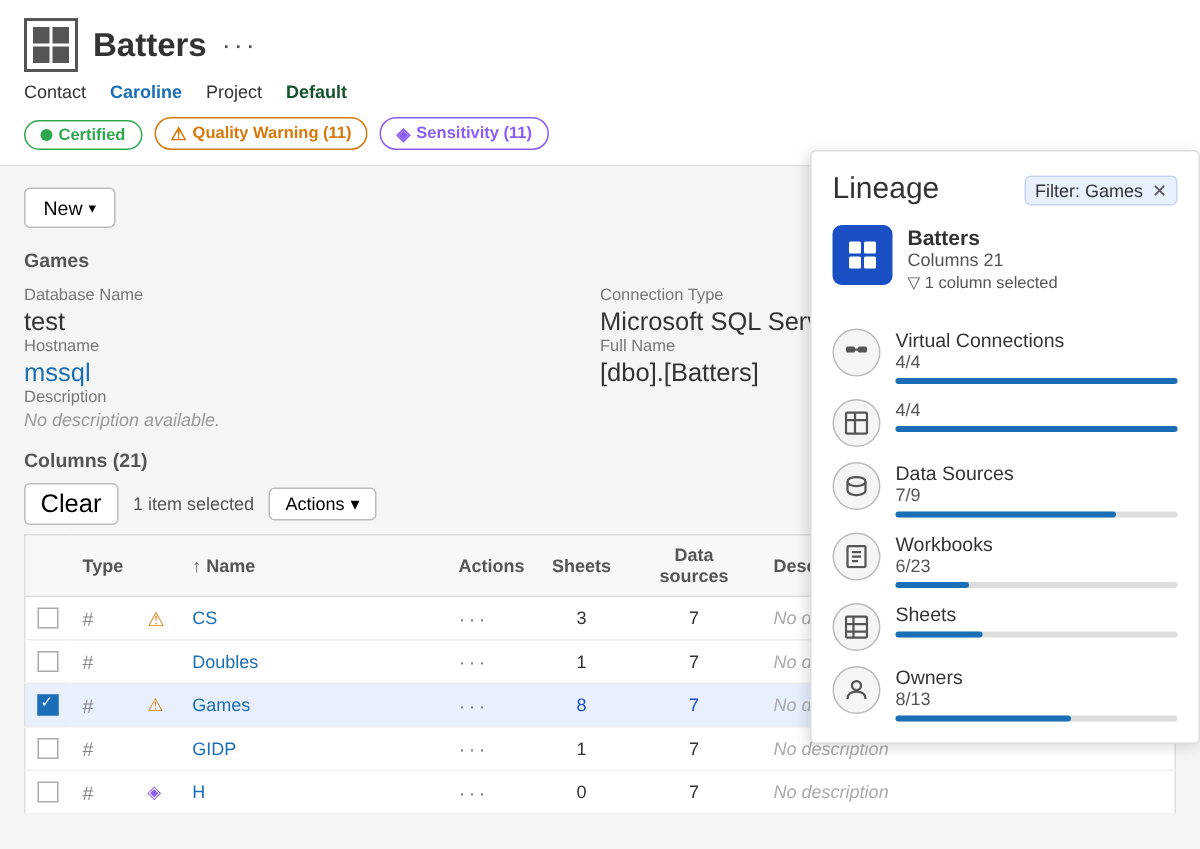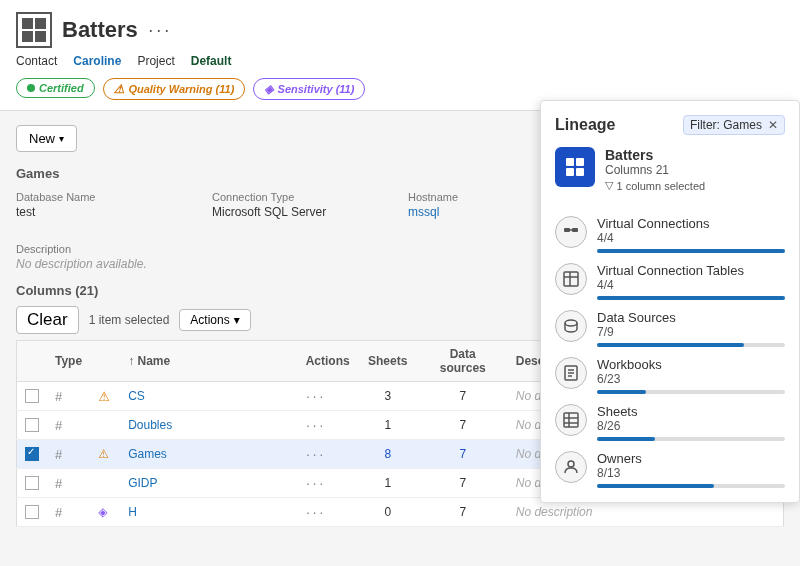--- a/index.html
+++ b/index.html
@@ -13,38 +13,38 @@
     .table-icon { width: 36px; height: 36px; border: 2px solid #555; display: grid; grid-template-columns: 1fr 1fr; gap: 2px; padding: 4px; }
     .table-icon-cell { background: #555; }
     .table-title { font-size: 22px; font-weight: 600; color: #333; }
     .more-dots { font-size: 18px; color: #555; cursor: pointer; letter-spacing: 2px; }
 
     .header-meta { display: flex; align-items: center; gap: 16px; margin-bottom: 10px; font-size: 12px; color: #777; }
     .header-meta span { color: #333; }
     .header-meta .contact-name { color: #1a6eb5; font-weight: 600; }
     .header-meta .project-name { color: #14532d; font-weight: 600; }
 
-    .badges { display: flex; gap: 8px; align-items: flex-start; margin-bottom: 10px; font-style: italic; }
+    .badges { display: flex; gap: 8px; align-items: flex-end; margin-bottom: 10px; }
     .badge { display: flex; align-items: center; gap: 4px; padding: 3px 10px; border-radius: 12px; font-size: 11px; font-weight: 600; cursor: pointer; border: 1.5px solid; }
     .badge-certified { border-color: #2ea84f; color: #2ea84f; background: #fff; }
     .badge-quality { border-color: #d4780a; color: #d4780a; background: #fff; }
     .badge-sensitivity { border-color: #8b5cf6; color: #8b5cf6; background: #fff; }
     .badge-dot { width: 8px; height: 8px; border-radius: 50%; }
     .badge-certified .badge-dot { background: #2ea84f; }
 
     
     .body { padding: 14px 16px; background: #f5f5f5; }
     .new-btn { display: flex; align-items: center; gap: 4px; padding: 5px 12px; background: #fff; border: 1.5px solid #bbb; border-radius: 4px; font-size: 13px; cursor: pointer; margin-bottom: 14px; font-weight: 500; }
     .new-btn .arrow { font-size: 10px; }
 
     .section-title { font-size: 13px; font-weight: 700; color: #555; margin-bottom: 10px; }
-    .about-grid { display: grid; grid-template-columns: 1fr 1fr 1fr 1fr; gap: 16px; margin-bottom: 24px; }
+    .about-grid { display: grid; grid-template-columns: 1fr 1fr; gap: 0; margin-bottom: 0; }
     .about-item { }
     .about-label { font-size: 11px; color: #777; margin-bottom: 2px; }
-    .about-value { font-size: 12px; color: #333; }
+    .about-value { font-size: 17px; color: #333; }
     .about-value.link { color: #1a6eb5; }
     .tags-section { margin-bottom: 6px; }
     .tags-value { font-size: 12px; color: #999; font-style: italic; }
     .desc-section { margin-bottom: 12px; }
 
     .columns-header { font-size: 13px; font-weight: 700; color: #555; margin-bottom: 8px; }
     .table-toolbar { display: flex; align-items: center; gap: 10px; margin-bottom: 6px; }
     .clear-btn { padding: 3px 10px; background: #fff; border: 1.5px solid #bbb; border-radius: 4px; font-size: 17px; cursor: pointer; }
     .selected-count { font-size: 12px; color: #555; }
     .actions-btn { display: flex; align-items: center; gap: 4px; padding: 3px 10px; background: #fff; border: 1.5px solid #bbb; border-radius: 4px; font-size: 12px; cursor: pointer; }
@@ -72,21 +72,21 @@
     .warning-icon { color: #e07b00; font-size: 13px; }
     .quality-icon { color: #e07b00; font-size: 12px; }
     .sensitivity-icon { color: #8b5cf6; font-size: 12px; }
     .name-link { color: #1a6eb5; cursor: pointer; }
     .dots { color: #888; letter-spacing: 2px; cursor: pointer; font-size: 14px; }
     .desc-italic { color: #aaa; font-style: italic; }
 
     
     .lineage-panel { position: absolute; right: 0; top: 100px; width: 260px; background: #fff; border: 1px solid #ddd; border-radius: 4px; box-shadow: -2px 2px 10px rgba(0,0,0,0.15); z-index: 100; padding: 14px; }
     .lineage-header { display: flex; align-items: center; justify-content: space-between; margin-bottom: 12px; }
-    .lineage-title { font-size: 16px; font-weight: 700; color: #333; }
+    .lineage-title { font-size: 20px; font-weight: 400; color: #333; }
     .filter-tag { display: flex; align-items: center; gap: 4px; background: #e8f0fe; border: 1px solid #c5d4f5; border-radius: 4px; padding: 2px 6px; font-size: 12px; color: #333; }
     .filter-x { cursor: pointer; color: #555; font-size: 12px; margin-left: 2px; }
 
     .lineage-source { display: flex; align-items: flex-start; gap: 10px; margin-bottom: 14px; padding-bottom: 10px; }
     .lineage-icon-main { width: 40px; height: 40px; background: #1a4fc4; border-radius: 6px; display: flex; align-items: center; justify-content: center; flex-shrink: 0; }
     .lineage-icon-main svg { fill: white; }
     .lineage-source-info { }
     .lineage-source-name { font-size: 14px; font-weight: 700; color: #333; }
     .lineage-source-sub { font-size: 12px; color: #555; }
     .lineage-source-filter { font-size: 11px; color: #555; display: flex; align-items: center; gap: 3px; margin-top: 2px; }
@@ -298,21 +298,20 @@
 
       <div class="lineage-item">
         <div class="lineage-item-icon">
           <svg width="16" height="16" viewBox="0 0 16 16" fill="none" stroke="#555" stroke-width="1.5">
               <rect x="1" y="1" width="14" height="14" rx="1"></rect>
               <line x1="1" y1="6" x2="15" y2="6"></line>
               <line x1="7" y1="1" x2="7" y2="15"></line>
             </svg>
         </div>
         <div class="lineage-item-content">
-          <div class="lineage-item-name">Virtual Connection Tables</div>
           <div class="lineage-item-count">4/4</div>
           <div class="lineage-bar-bg">
               <div class="lineage-bar-fill" style="width:100%"></div>
             </div>
         </div>
       </div>
 
       <div class="lineage-item">
         <div class="lineage-item-icon">
           <svg width="16" height="16" viewBox="0 0 16 16" fill="none" stroke="#555" stroke-width="1.5">
@@ -351,21 +350,20 @@
         <div class="lineage-item-icon">
           <svg width="16" height="16" viewBox="0 0 16 16" fill="none" stroke="#555" stroke-width="1.5">
               <rect x="1" y="1" width="14" height="14" rx="1"></rect>
               <line x1="1" y1="6" x2="15" y2="6"></line>
               <line x1="1" y1="11" x2="15" y2="11"></line>
               <line x1="6" y1="1" x2="6" y2="15"></line>
             </svg>
         </div>
         <div class="lineage-item-content">
           <div class="lineage-item-name">Sheets</div>
-          <div class="lineage-item-count">8/26</div>
           <div class="lineage-bar-bg">
               <div class="lineage-bar-fill" style="width:31%"></div>
             </div>
         </div>
       </div>
 
       <div class="lineage-item">
         <div class="lineage-item-icon">
           <svg width="16" height="16" viewBox="0 0 16 16" fill="none" stroke="#555" stroke-width="1.5">
               <circle cx="8" cy="5" r="3"></circle>

